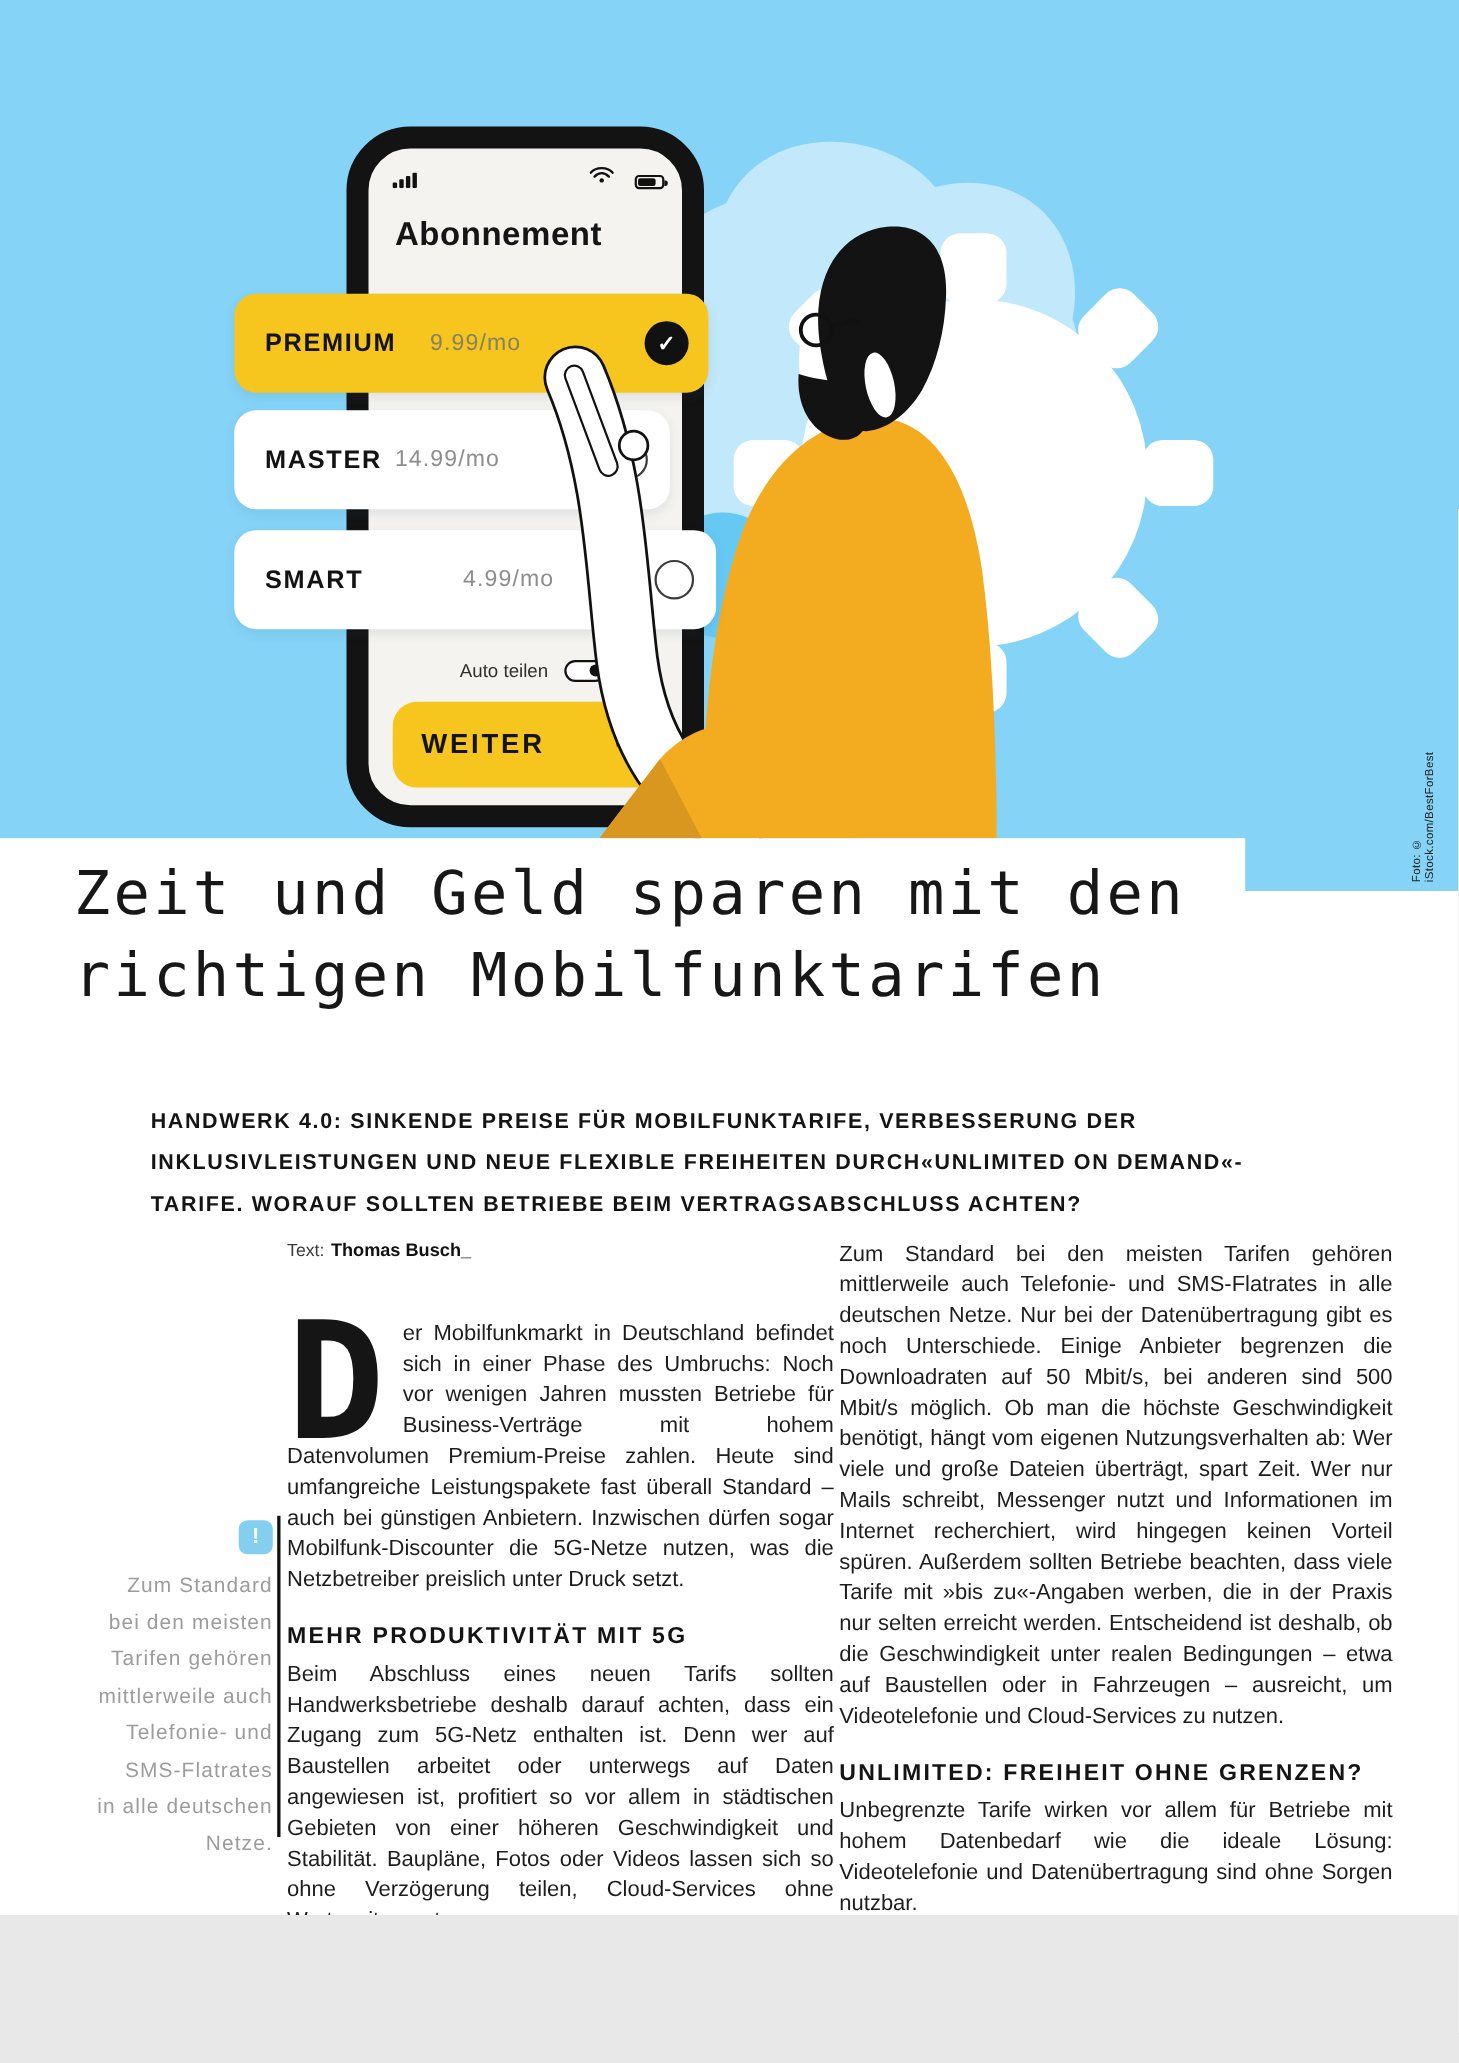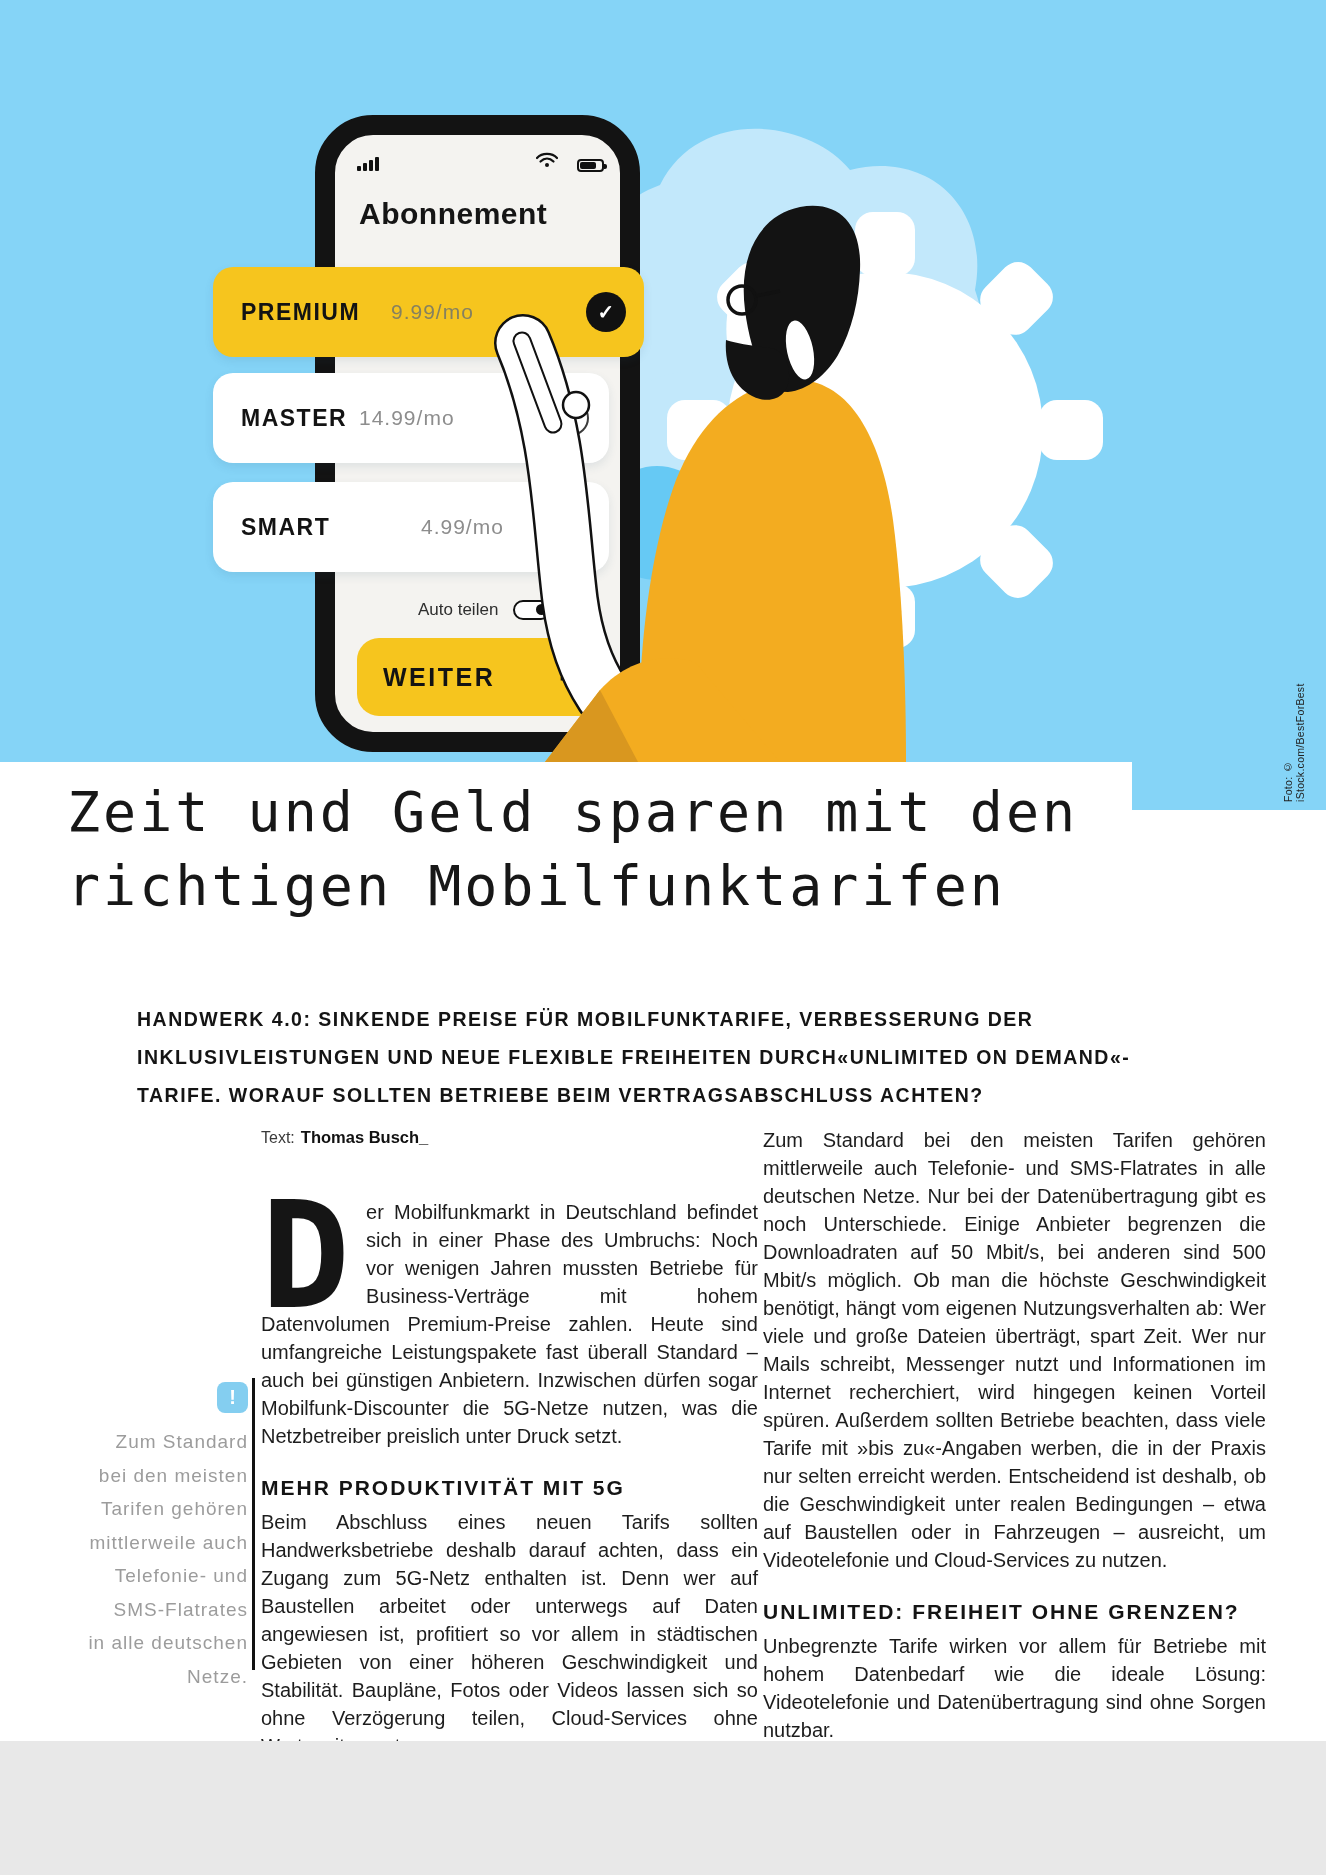--- a/index.html
+++ b/index.html
@@ -28,21 +28,21 @@
   .card{position:absolute;left:213px;width:396px;height:90px;border-radius:20px;z-index:5;
         box-shadow:0 4px 10px rgba(40,80,110,.10);}
   .card .plan-name{position:absolute;left:28px;top:50%;transform:translateY(-50%);
         font-weight:bold;font-size:23px;letter-spacing:1.5px;color:#131313;}
   .card .plan-price{position:absolute;top:50%;transform:translateY(-50%);
         font-size:21px;letter-spacing:1px;color:#8d8d8d;}
   .card-premium{top:267px;background:#F6C51E;padding-left:35px;}
   .card-premium .plan-price{left:178px;color:#86815f;}
   .card-master{top:373px;background:#ffffff;}
   .card-master .plan-price{left:146px;}
-  .card-smart{top:482px;background:#ffffff;}
+  .card-smart{top:482px;background:#ffffff;padding-left:42px;}
   .card-smart .plan-price{left:208px;}
   .check-circle{position:absolute;right:18px;top:50%;transform:translateY(-50%);
         width:40px;height:40px;border-radius:50%;background:#111;display:flex;
         align-items:center;justify-content:center;color:#fff;font-size:20px;font-weight:bold;}
   .radio-circle{position:absolute;right:20px;top:50%;transform:translateY(-50%);
         width:36px;height:36px;border-radius:50%;border:2.5px solid #3c3c3c;box-sizing:border-box;}
 
   .renew-row{position:absolute;left:418px;top:600px;z-index:5;display:flex;align-items:center;gap:15px;}
   .renew-label{font-size:17px;color:#2e2e2e;}
   .toggle{position:relative;width:38px;height:20px;border:2.5px solid #111;border-radius:11px;

